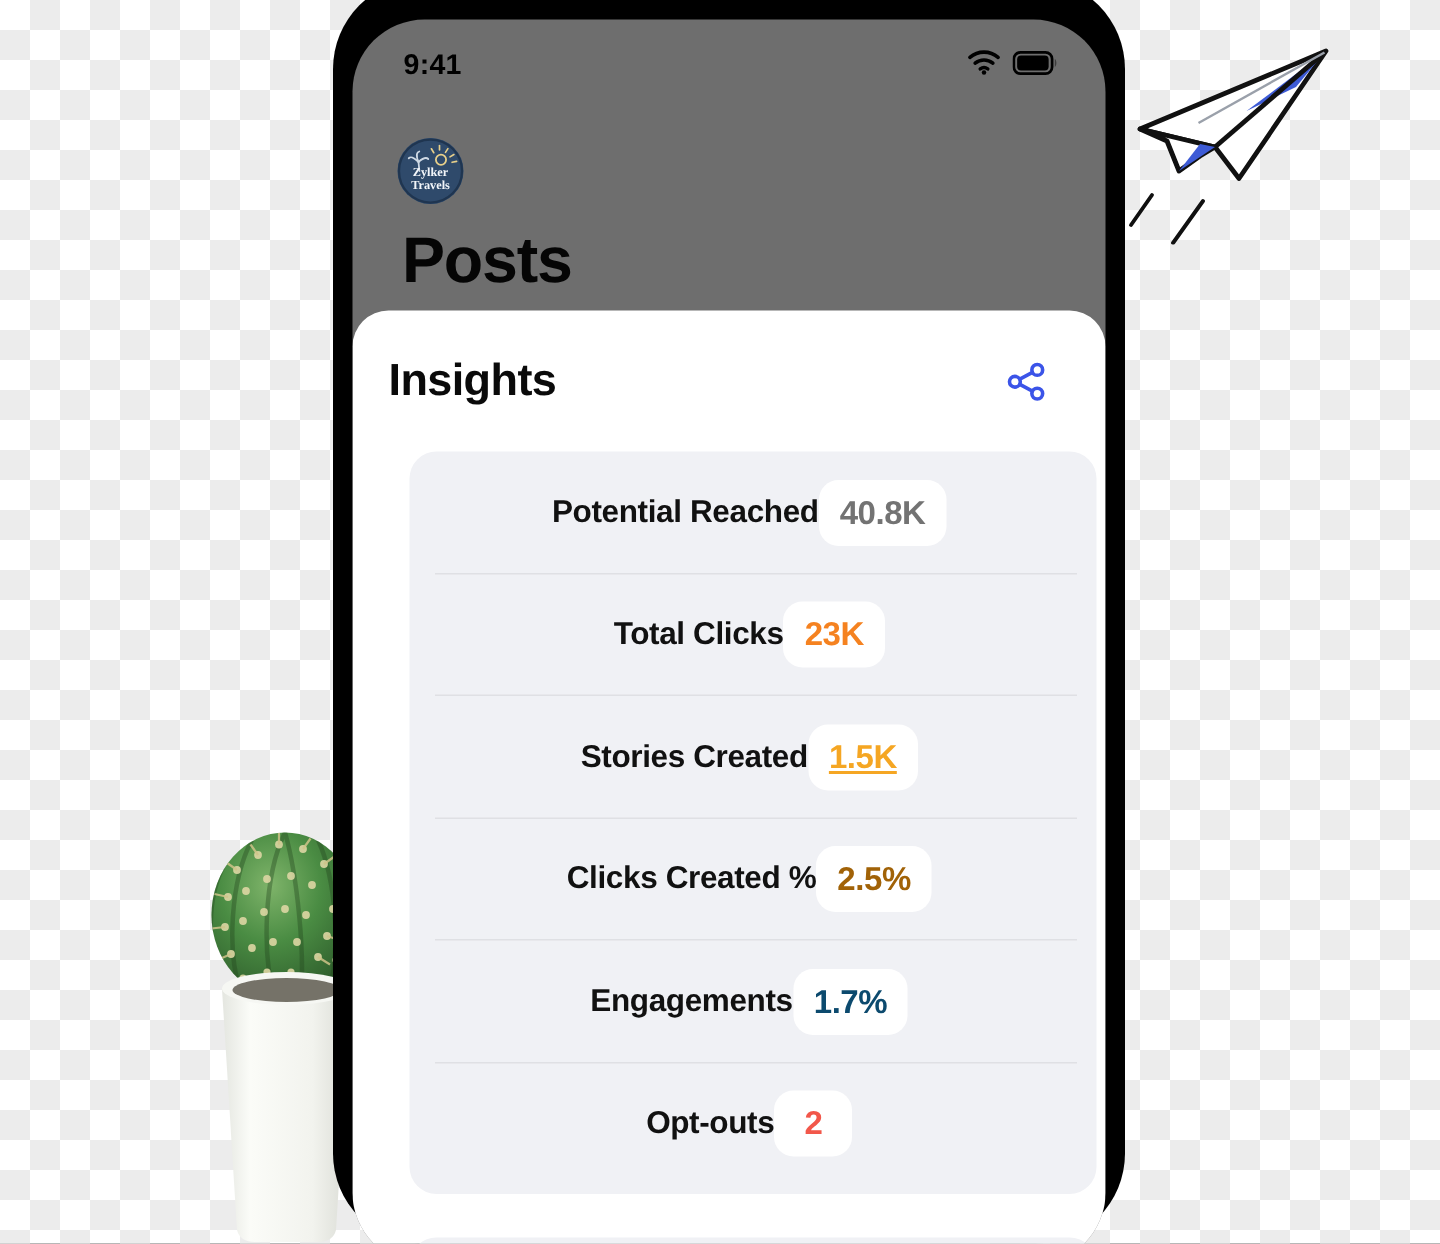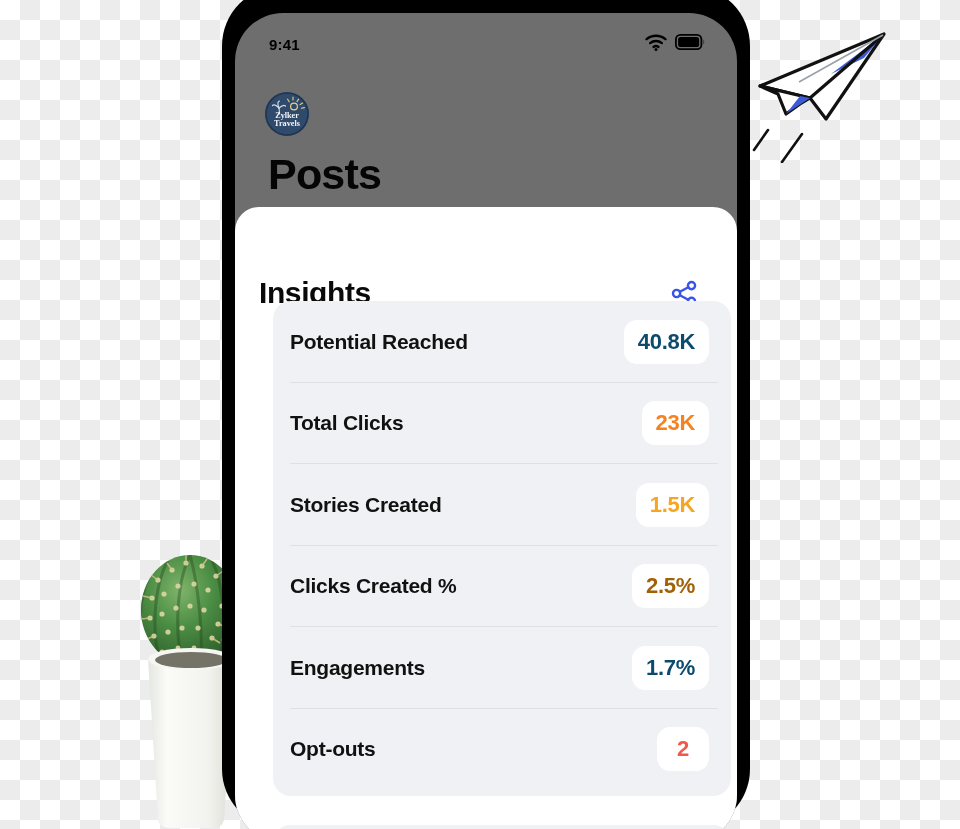--- a/index.html
+++ b/index.html
@@ -77,21 +77,21 @@
     left: 0; top: 14px;
     width: 502px;
     height: 34px;
     display: flex;
     align-items: center;
     justify-content: space-between;
     padding: 0 32px 0 34px;
   }
   #clock {
     color: #000;
-    font-size: 15px;
+    font-size: 19px;
     font-weight: bold;
     letter-spacing: 0.2px;
   }
   #status-icons {
     display: flex;
     align-items: center;
     gap: 8px;
   }
 
   
@@ -134,21 +134,20 @@
     border-radius: 24px 24px 0 0;
   }
 
   #sheet-header {
     position: relative;
     height: 76px;
     display: flex;
     align-items: center;
     justify-content: space-between;
     padding: 18px 36px 0 24px;
-    margin-top: 39px;
   }
   #insights-title {
     font-size: 30px;
     font-weight: bold;
     color: #0a0a0a;
     letter-spacing: -0.4px;
   }
   #share-button {
     width: 34px;
     height: 34px;
@@ -168,21 +167,21 @@
     border-radius: 18px;
     padding: 0 0 6px 0;
     overflow: hidden;
   }
 
   .metric-row {
     position: relative;
     height: 81.5px;
     display: flex;
     align-items: center;
-    justify-content: space-between;
+    justify-content: center;
     padding: 0 22px 0 17px;
   }
   .metric-label {
     font-size: 21px;
     font-weight: bold;
     color: #111111;
     letter-spacing: -0.25px;
   }
   .metric-badge {
     background: #ffffff;
@@ -399,31 +398,31 @@
             <circle cx="20.5" cy="21.4" r="3.6" stroke="#3b54e8" stroke-width="2.4"></circle>
             <path d="M8.9 11.8 L17.3 7.3" stroke="#3b54e8" stroke-width="2.4" stroke-linecap="round"></path>
             <path d="M8.9 15.2 L17.3 19.7" stroke="#3b54e8" stroke-width="2.4" stroke-linecap="round"></path>
           </svg>
         </div>
       </div>
 
       <div id="insights-card" style="background: rgb(240, 241, 245);">
           <div class="metric-row">
             <div class="metric-label">Potential Reached</div>
-            <div class="metric-badge" style="color: #0c4a6e;">40.8K</div>
+            <div class="metric-badge" style="color: #737373;">40.8K</div>
             <div class="metric-sep"></div>
           </div>
           <div class="metric-row">
             <div class="metric-label">Total Clicks</div>
             <div class="metric-badge" style="color: rgb(245, 130, 32);">23K</div>
             <div class="metric-sep"></div>
           </div>
           <div class="metric-row">
             <div class="metric-label">Stories Created</div>
-            <div class="metric-badge" style="color: rgb(245, 166, 35);">1.5K</div>
+            <div class="metric-badge" style="color: rgb(245, 166, 35); text-decoration: underline;">1.5K</div>
             <div class="metric-sep"></div>
           </div>
           <div class="metric-row">
             <div class="metric-label">Clicks Created %</div>
             <div class="metric-badge" style="color: #a16207;">2.5%</div>
             <div class="metric-sep"></div>
           </div>
           <div class="metric-row">
             <div class="metric-label">Engagements</div>
             <div class="metric-badge" style="color: #0c4a6e;">1.7%</div>

